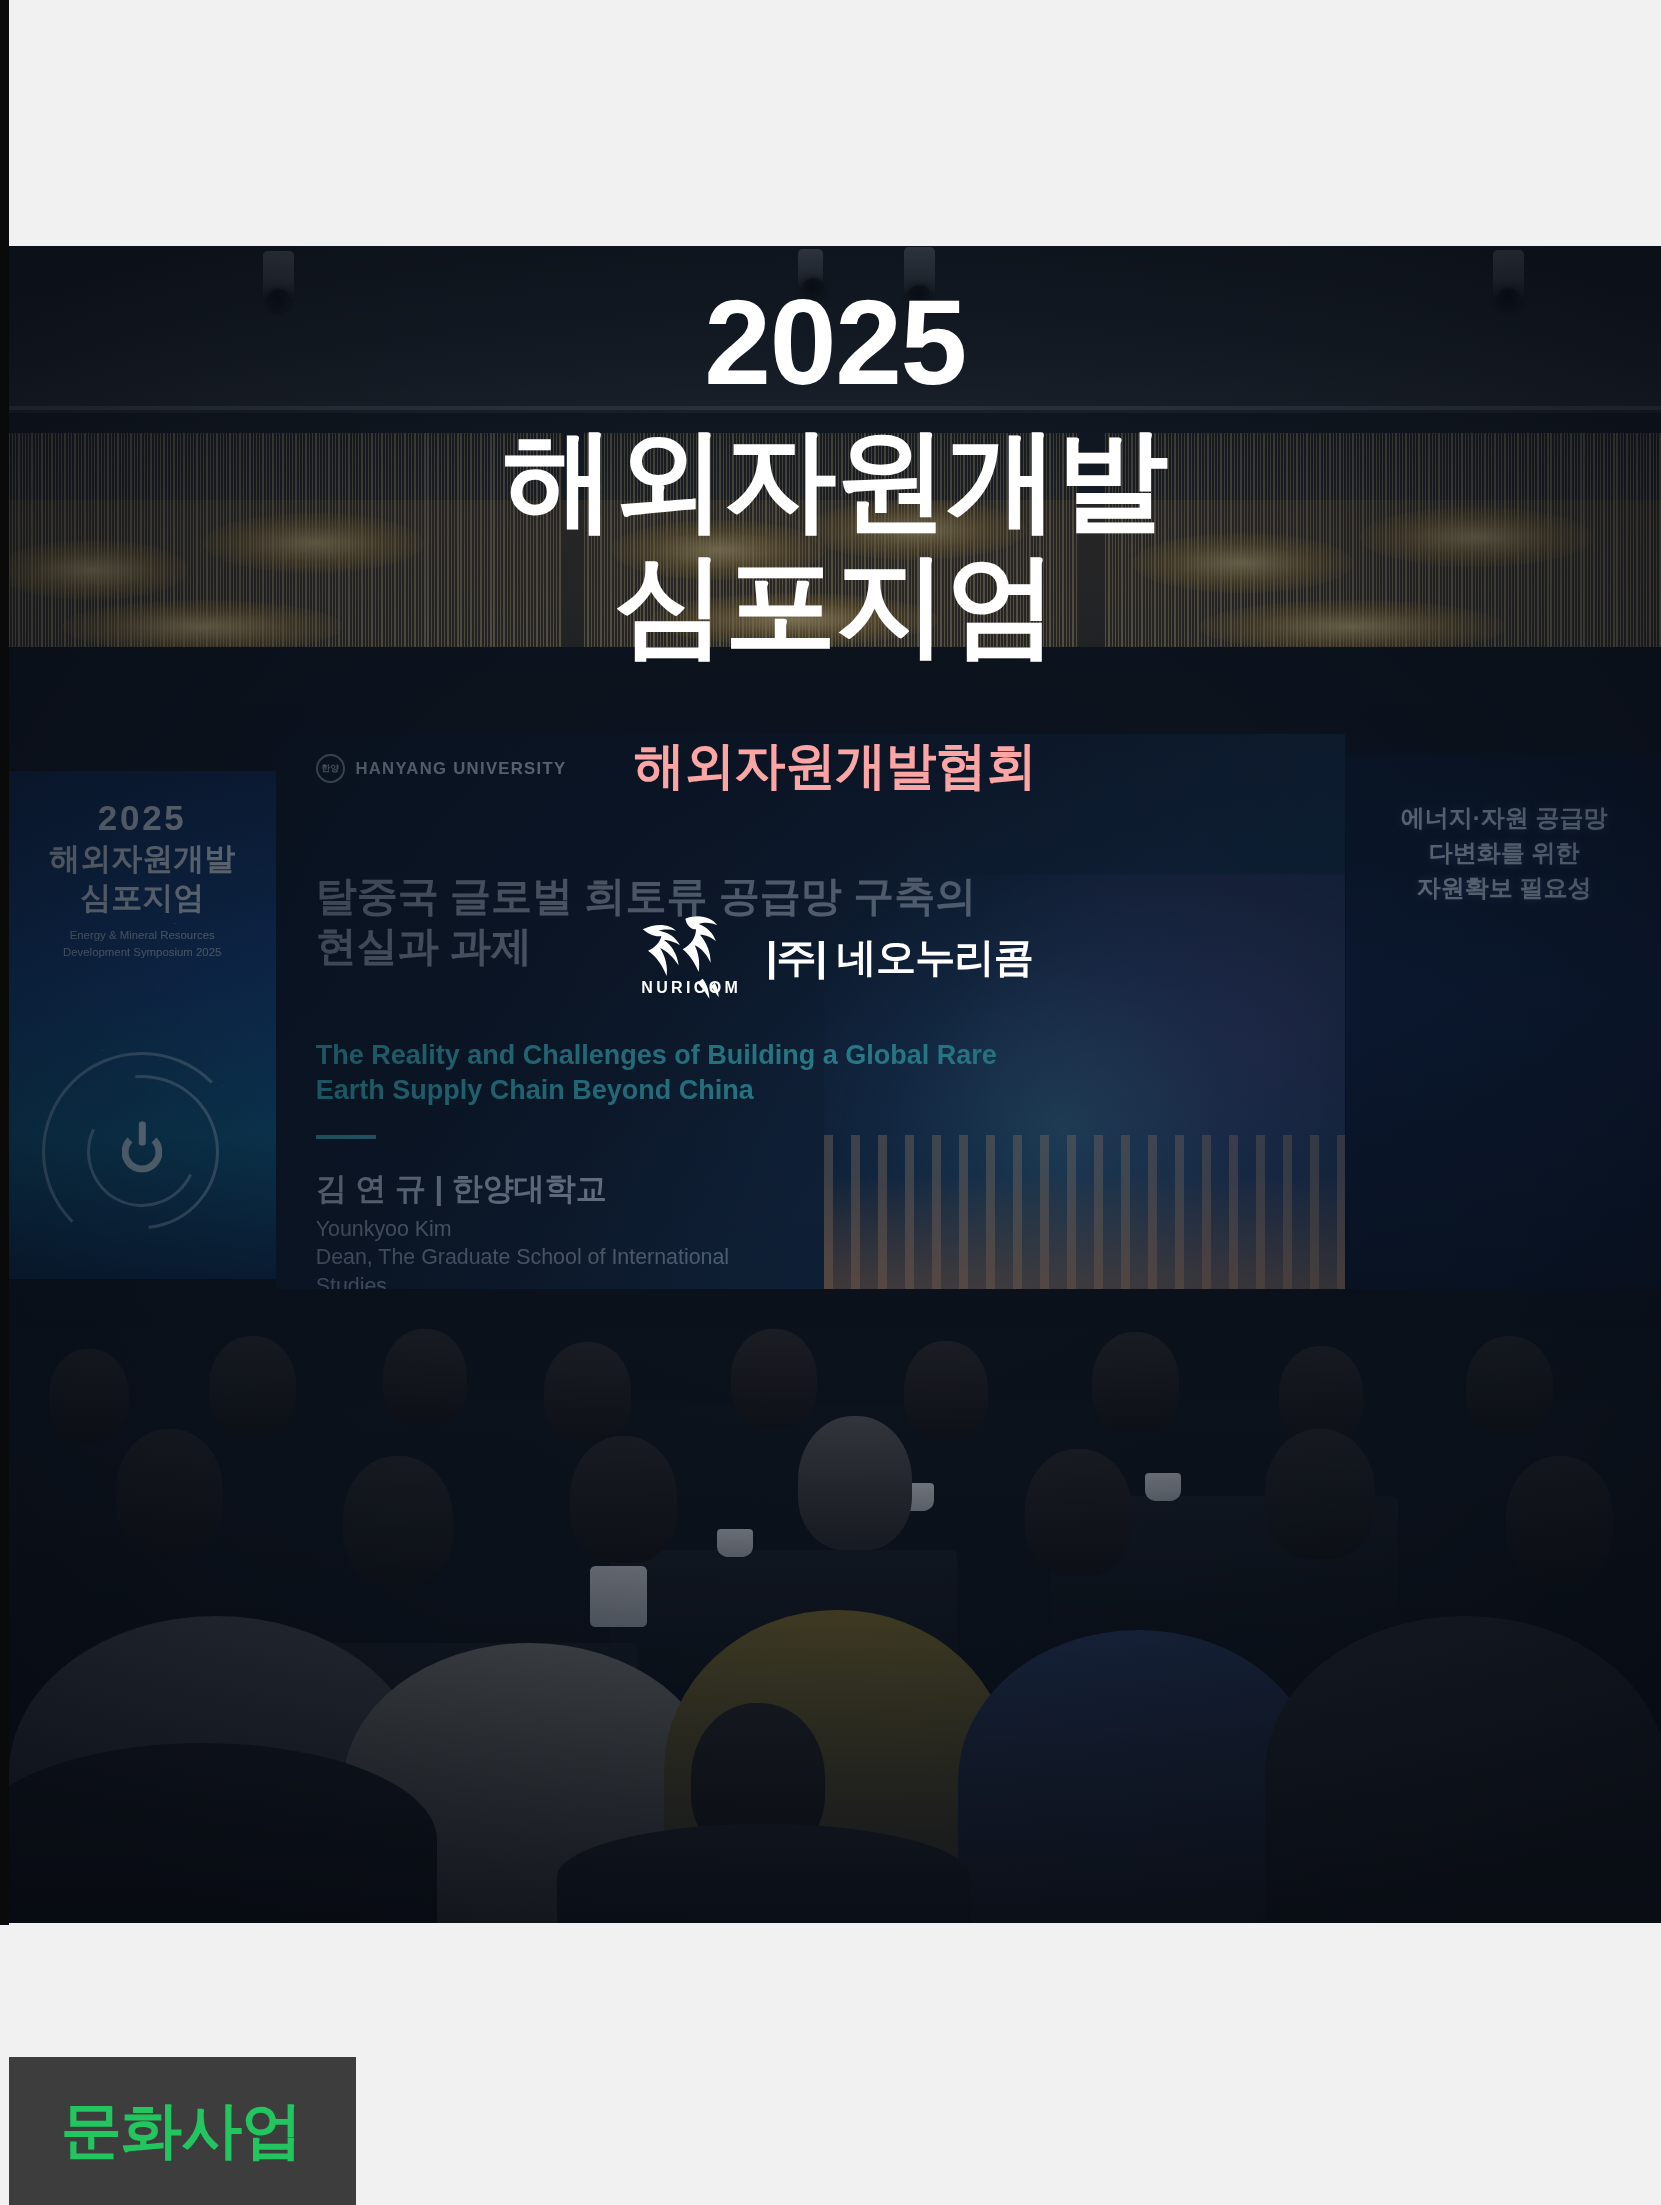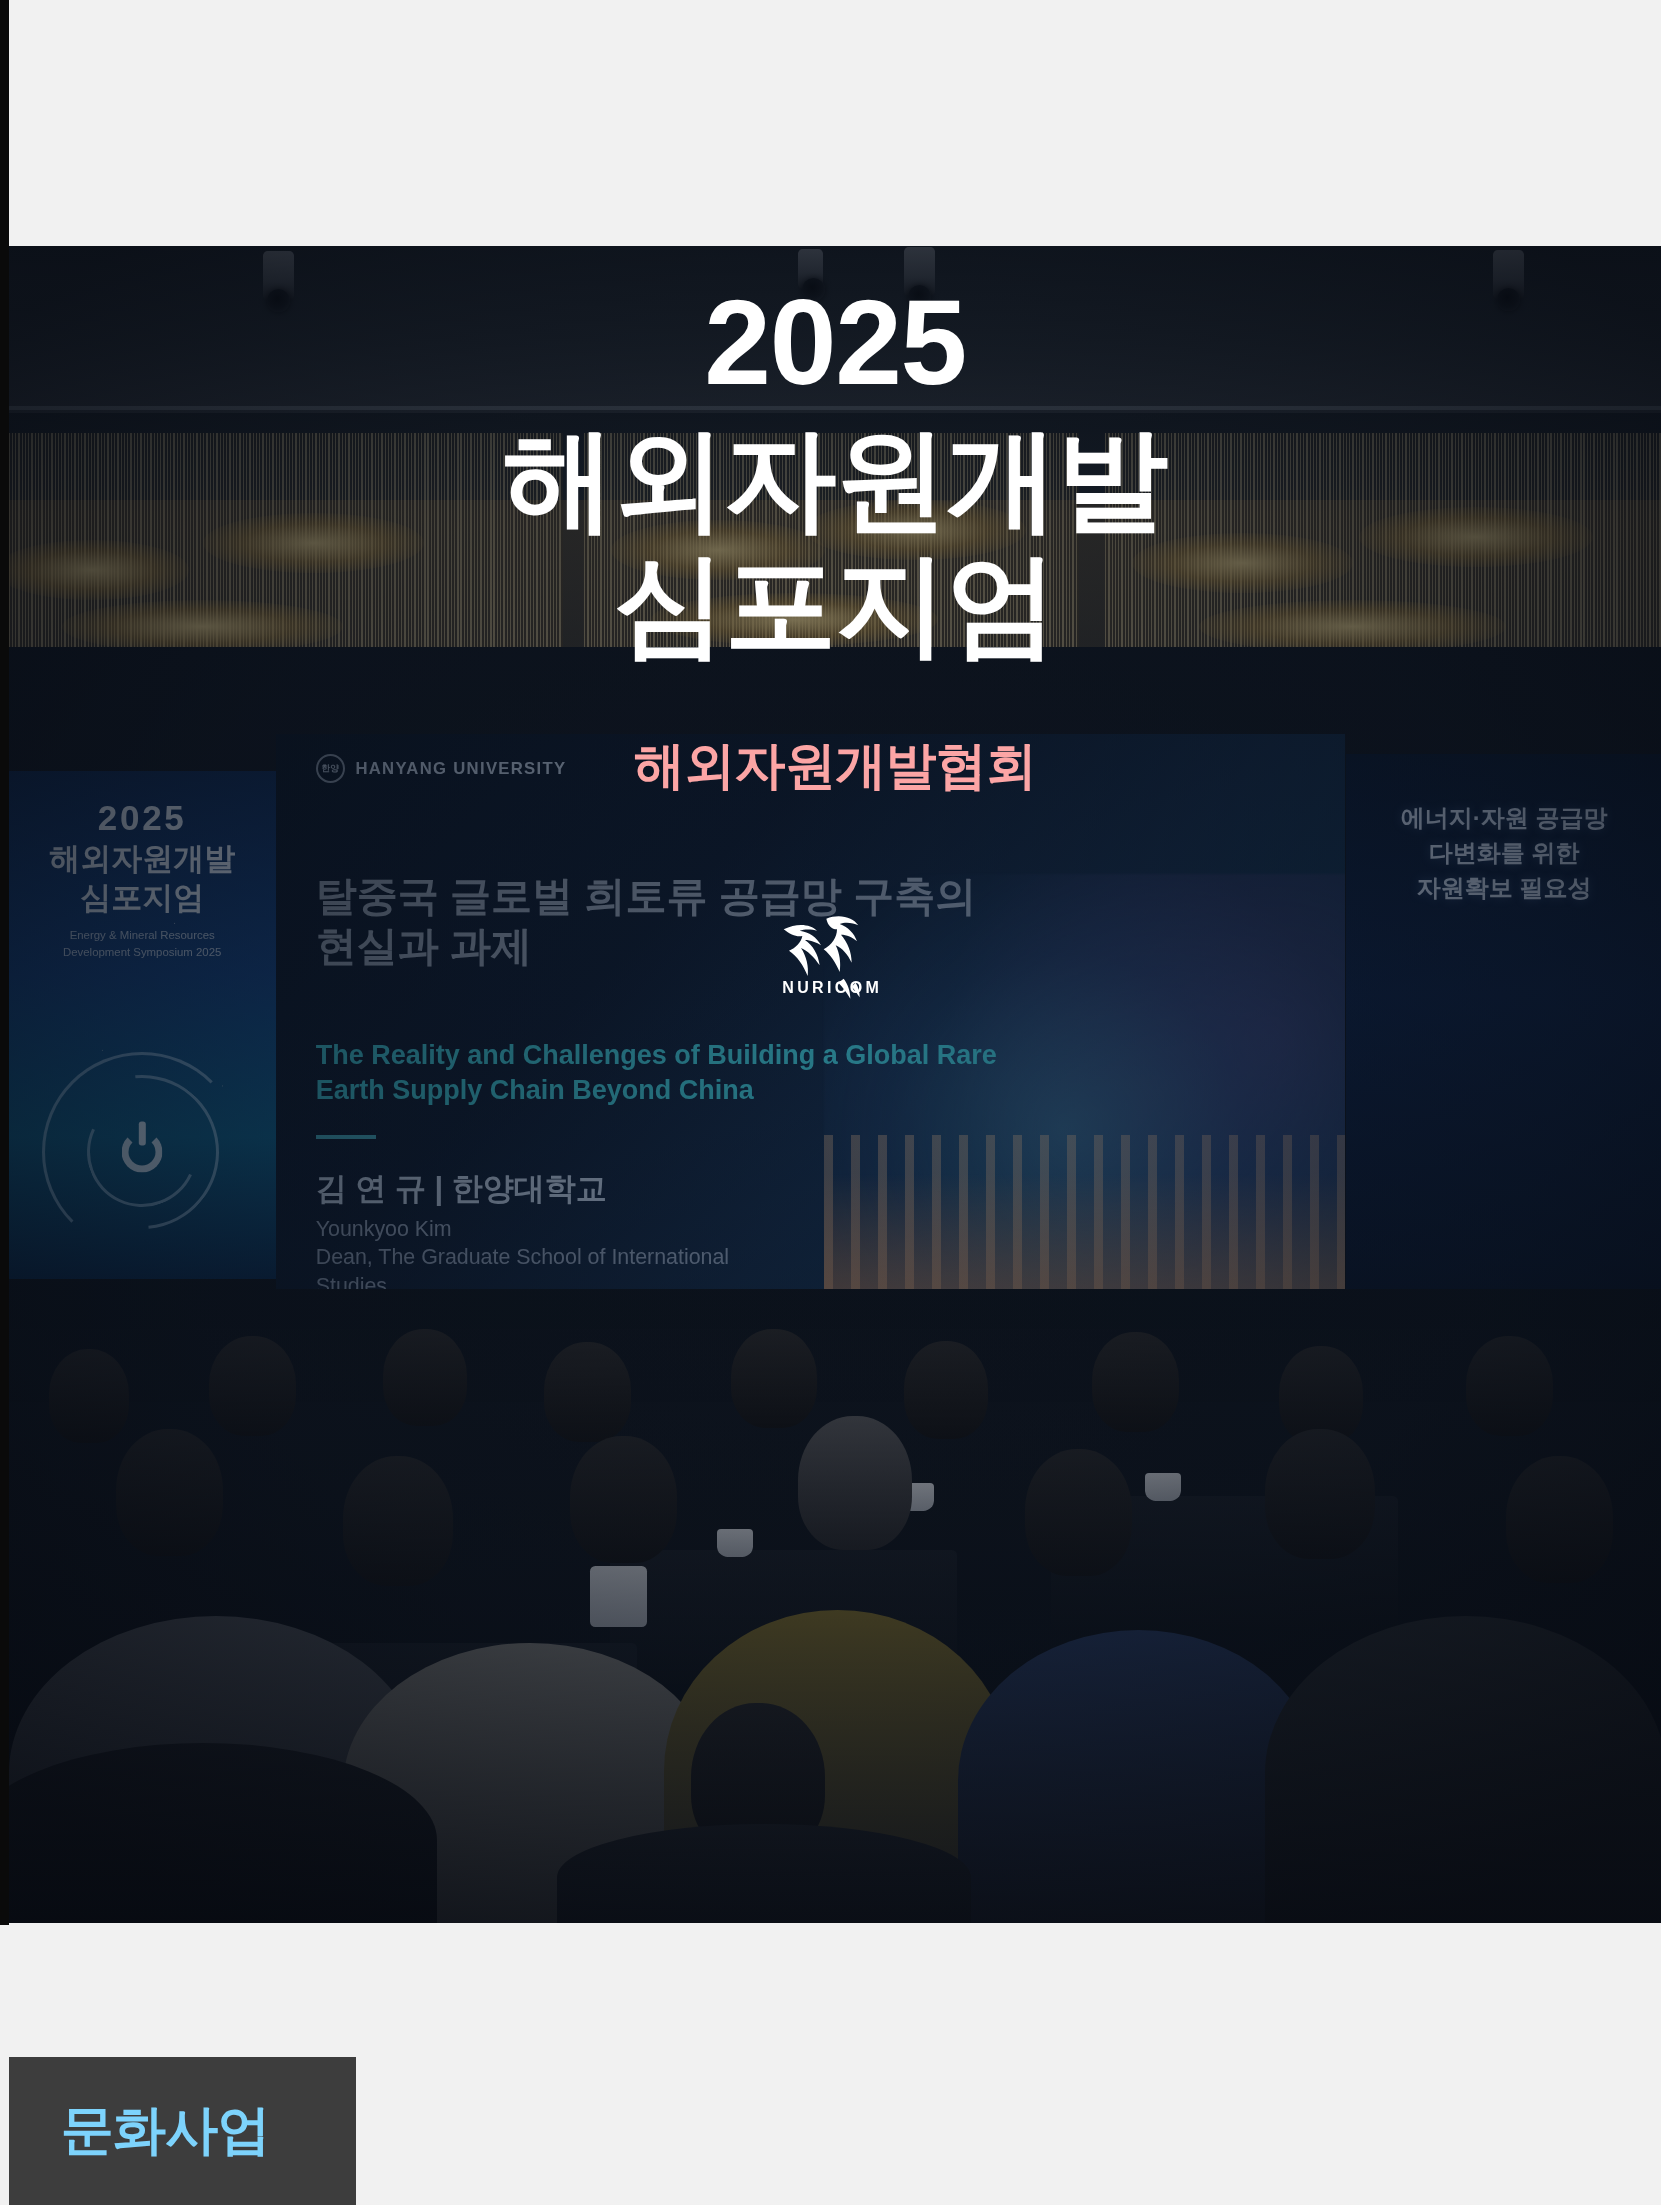--- a/index.html
+++ b/index.html
@@ -255,21 +255,21 @@
     color:#ffffff; font-size:40px; font-weight:700; letter-spacing:-0.7px;
   }
 
   
   .cat-chip{
     position:absolute; left:8.7px; top:2057px;
     width:347px; height:148px;
     background:#3d3d3d;
     display:flex; align-items:center;
     padding-left:52px;
-    color:#7dd3fc; font-size:53px; font-weight:700; letter-spacing:-0.7px;
+    color:#22c55e; font-size:61px; font-weight:700; letter-spacing:-0.7px;
   }
 </style>
 </head>
 <body>
 
 <div class="left-rail"></div>
 
 <div class="hero">
 
   <div class="ceiling">
@@ -410,20 +410,21 @@
                  C42 72 46 88 44 102 C38 86 28 72 16 64 C26 60 34 52 36 42
                  C28 44 18 40 8 32 Z" fill="#ffffff"></path>
         <path d="M72 16 C92 8 112 14 120 26 C112 22 100 21 92 24 C104 28 114 38 118 50
                  C112 44 102 40 94 40 C104 52 110 66 110 82 C104 70 96 60 86 56
                  C92 68 94 82 92 96 C86 82 78 70 68 62 C80 56 88 44 88 32
                  C80 32 74 26 72 16 Z" fill="#ffffff"></path>
         <path d="M98 106 C104 114 108 124 108 136 C102 126 96 118 90 112 Z" fill="#ffffff"></path>
         <path d="M116 112 C120 118 122 126 122 134 C118 128 114 122 110 118 Z" fill="#ffffff"></path>
         <text class="nm" x="6" y="128">NURICOM</text>
       </svg>
+      <span class="brand-name">|주| 네오누리콤</span>
     </div>
   </div>
 </div>
 
 <div class="cat-chip">
   <span>문화사업</span>
 </div>
 
 
 </body></html>

